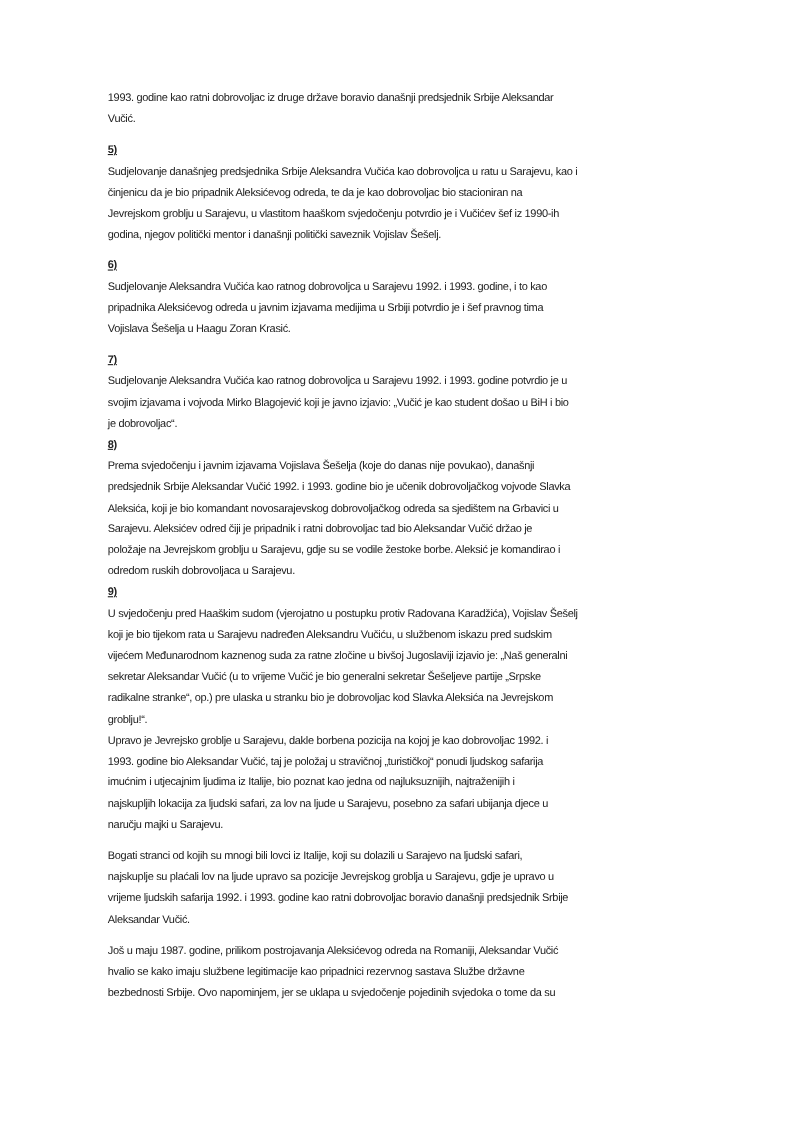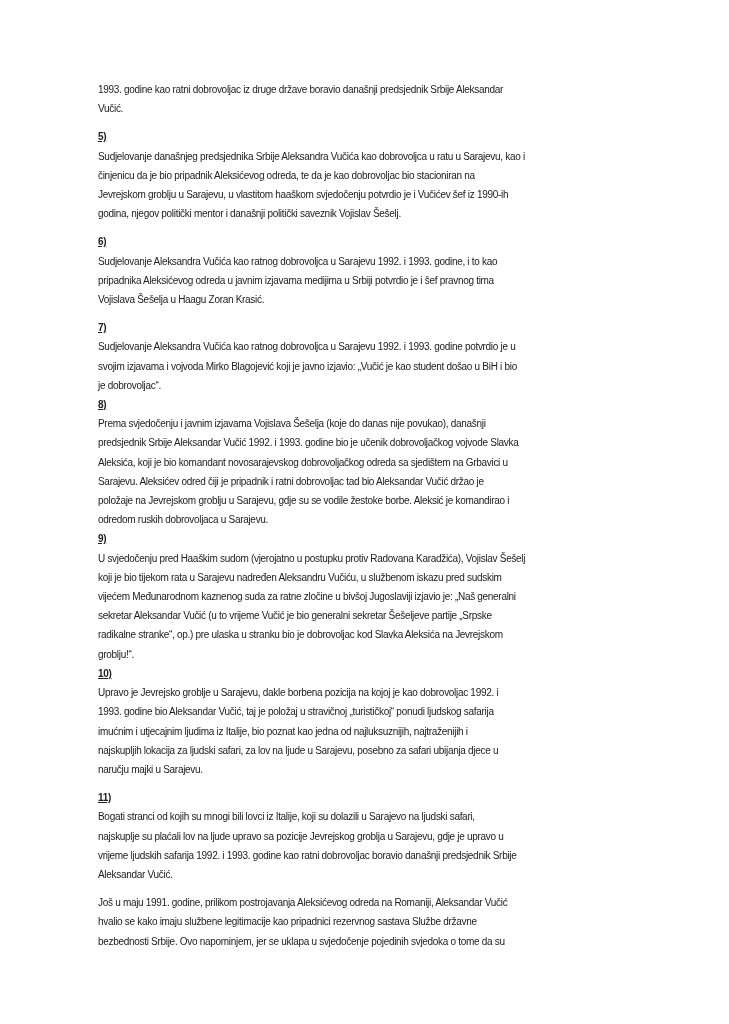--- a/index.html
+++ b/index.html
@@ -89,36 +89,34 @@
       <h2 class="sec-num">9)</h2>
       <p class="para">U svjedočenju pred Haaškim sudom (vjerojatno u postupku protiv Radovana Karadžića), Vojislav Šešelj
 koji je bio tijekom rata u Sarajevu nadređen Aleksandru Vučiću, u službenom iskazu pred sudskim
 vijećem Međunarodnom kaznenog suda za ratne zločine u bivšoj Jugoslaviji izjavio je: „Naš generalni
 sekretar Aleksandar Vučić (u to vrijeme Vučić je bio generalni sekretar Šešeljeve partije „Srpske
 radikalne stranke“, op.) pre ulaska u stranku bio je dobrovoljac kod Slavka Aleksića na Jevrejskom
 groblju!“.</p>
     </section>
 
     <section class="sec tight">
-      <h2 class="sec-num">10)</h2>
       <p class="para">Upravo je Jevrejsko groblje u Sarajevu, dakle borbena pozicija na kojoj je kao dobrovoljac 1992. i
 1993. godine bio Aleksandar Vučić, taj je položaj u stravičnoj „turističkoj“ ponudi ljudskog safarija
 imućnim i utjecajnim ljudima iz Italije, bio poznat kao jedna od najluksuznijih, najtraženijih i
 najskupljih lokacija za ljudski safari, za lov na ljude u Sarajevu, posebno za safari ubijanja djece u
 naručju majki u Sarajevu.</p>
     </section>
 
     <section class="sec">
-      <h2 class="sec-num">11)</h2>
       <p class="para">Bogati stranci od kojih su mnogi bili lovci iz Italije, koji su dolazili u Sarajevo na ljudski safari,
 najskuplje su plaćali lov na ljude upravo sa pozicije Jevrejskog groblja u Sarajevu, gdje je upravo u
 vrijeme ljudskih safarija 1992. i 1993. godine kao ratni dobrovoljac boravio današnji predsjednik Srbije
 Aleksandar Vučić.</p>
     </section>
 
     <section class="sec">
-      <p class="para">Još u maju 1991. godine, prilikom postrojavanja Aleksićevog odreda na Romaniji, Aleksandar Vučić
+      <p class="para">Još u maju 1987. godine, prilikom postrojavanja Aleksićevog odreda na Romaniji, Aleksandar Vučić
 hvalio se kako imaju službene legitimacije kao pripadnici rezervnog sastava Službe državne
 bezbednosti Srbije. Ovo napominjem, jer se uklapa u svjedočenje pojedinih svjedoka o tome da su</p>
     </section>
 
   </div>
 </div>
 
 </body></html>

